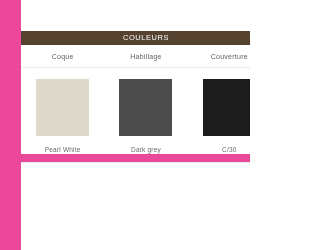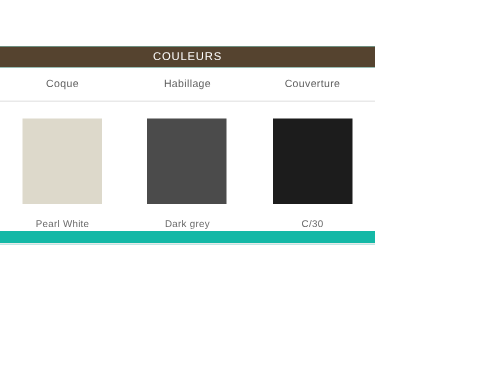--- a/index.html
+++ b/index.html
@@ -105,21 +105,21 @@
   }
 
   #colour-spec-panel {
     display: flex;
     flex-direction: column;
   }
 </style>
 </head>
 <body>
 
-<div id="colour-spec-panel" style="background: #14b8a6;">
+<div id="colour-spec-panel" style="background: #ec4899; padding-left: 21px;">
 
   <div class="top-spacer"></div>
 
   <div class="section-header" style="background: rgb(85, 67, 47);">
     <span class="section-header-title" style="color: rgb(255, 255, 255);">COULEURS</span>
   </div>
 
   <div class="column-header-row" style="border-bottom-color: rgb(233, 233, 233);">
     <div class="column-header-cell">
       <span class="column-header-label">Coque</span>

